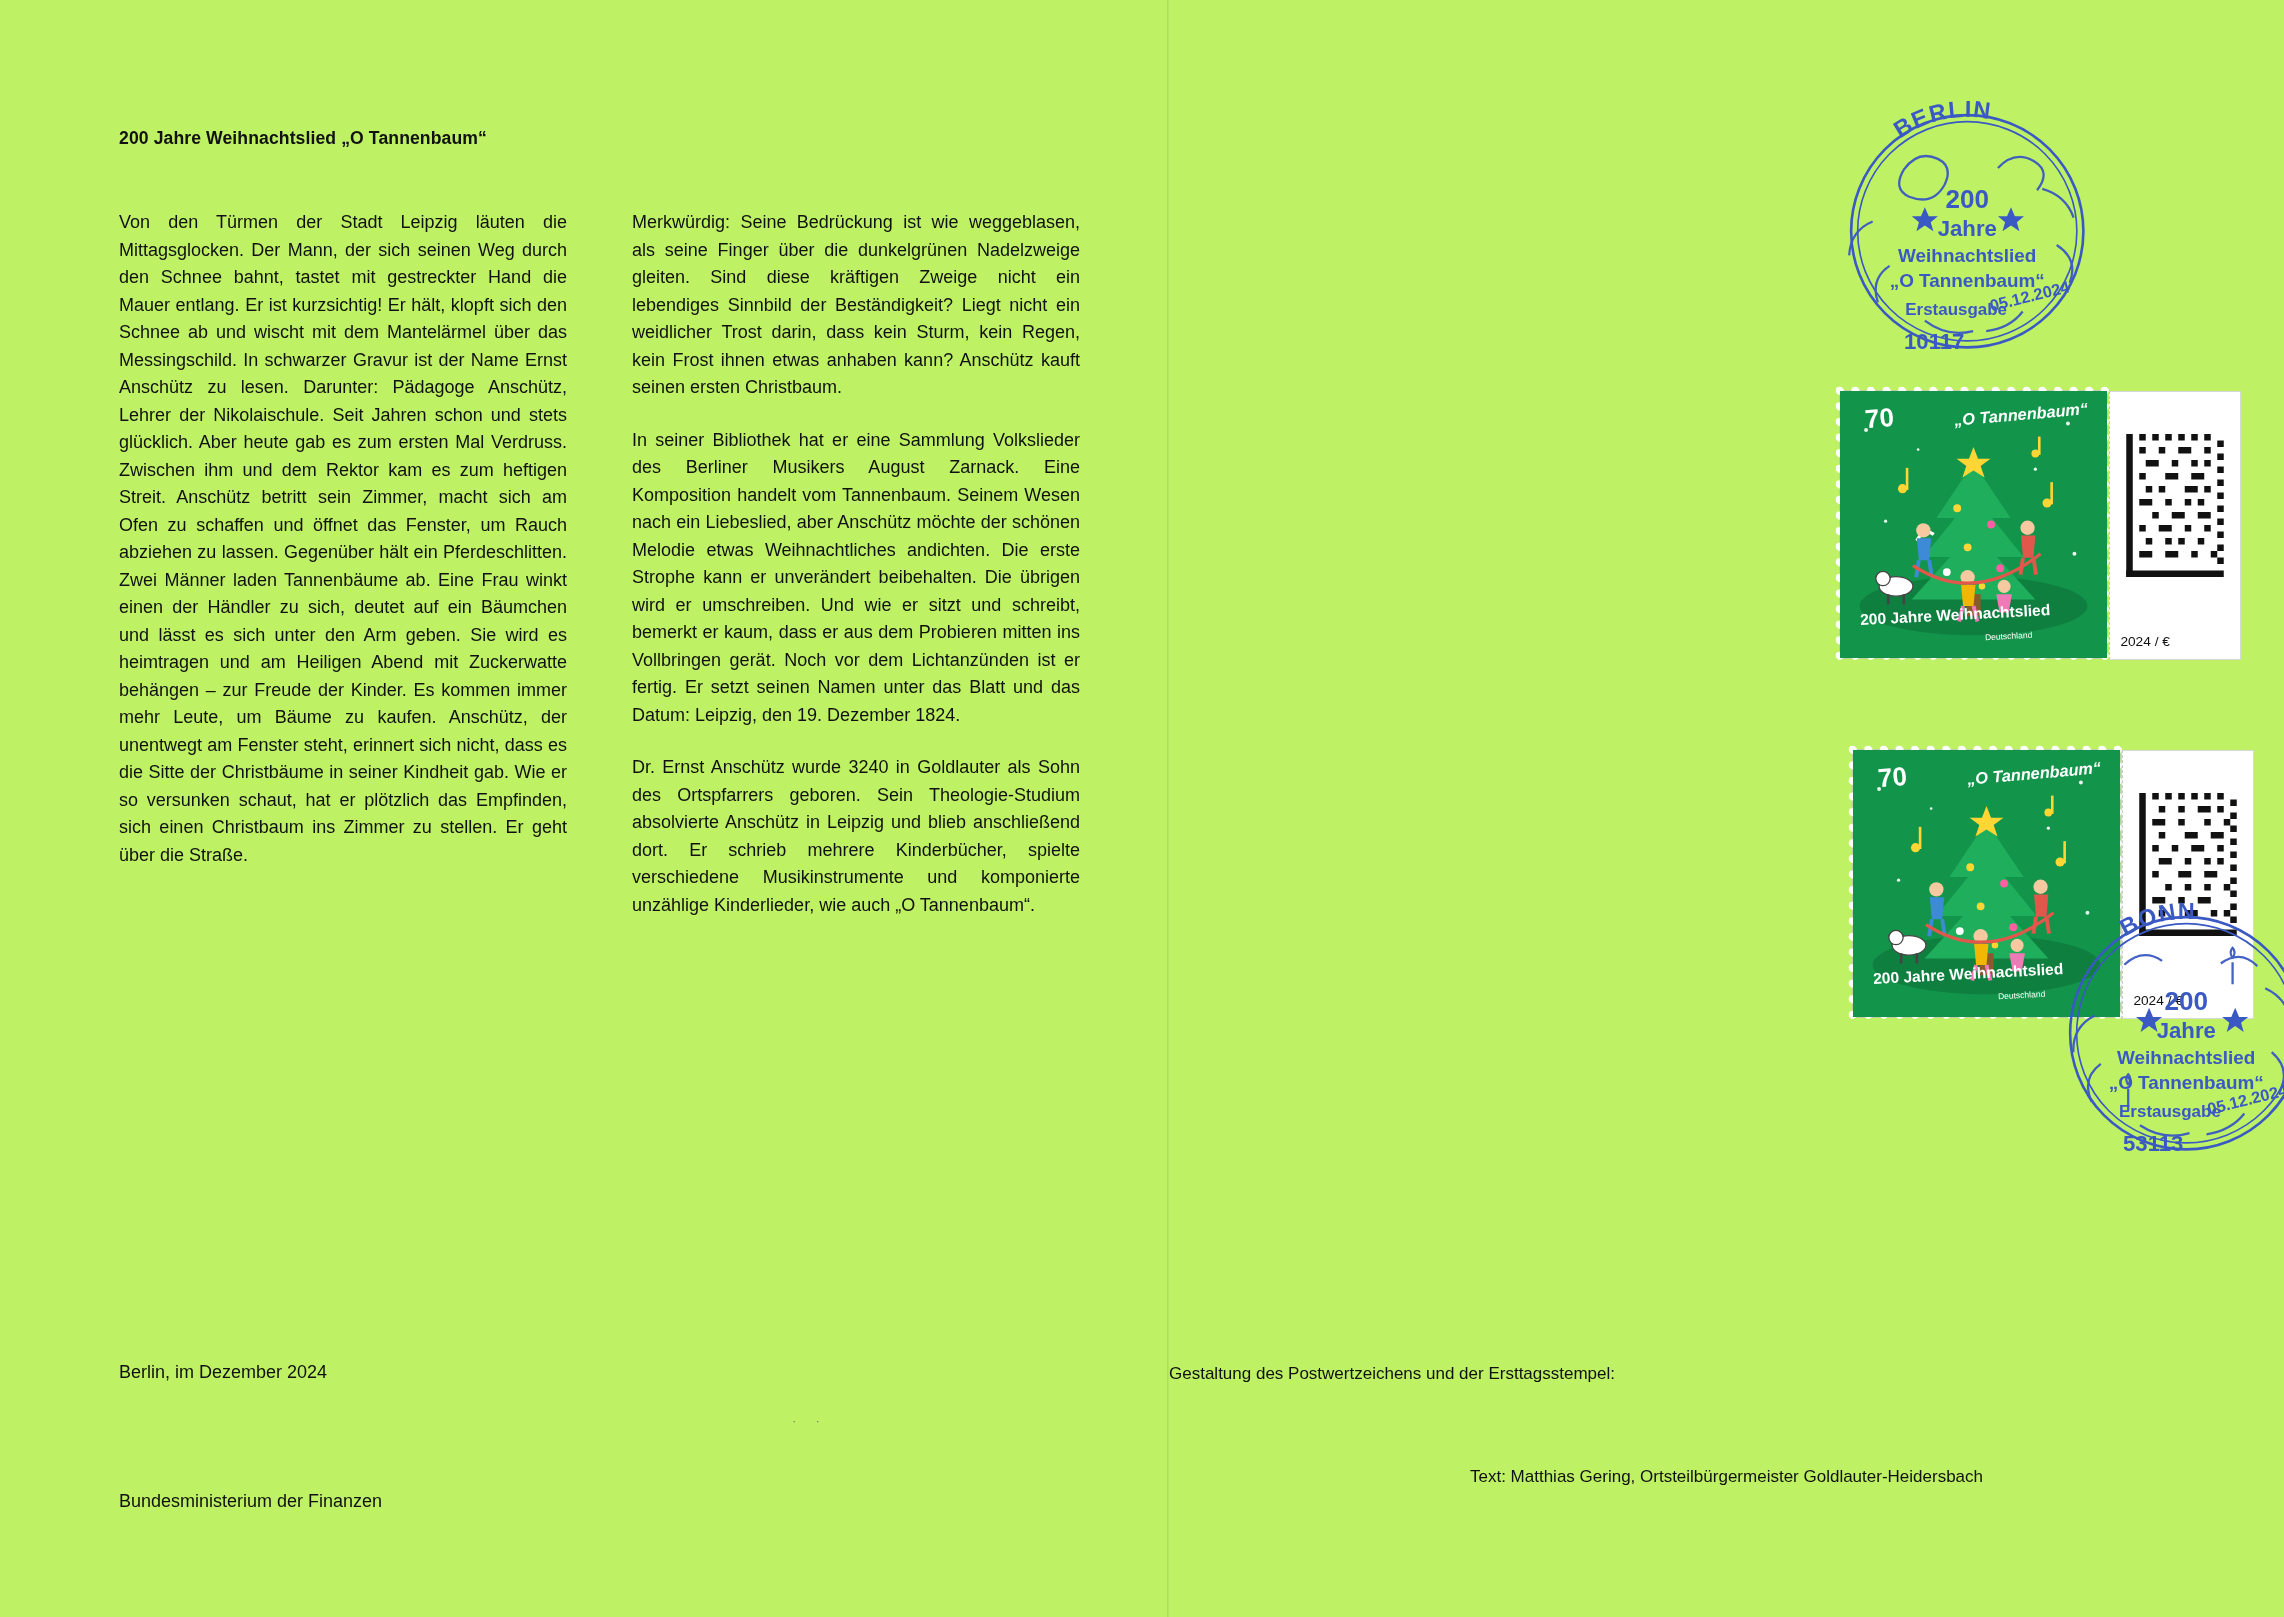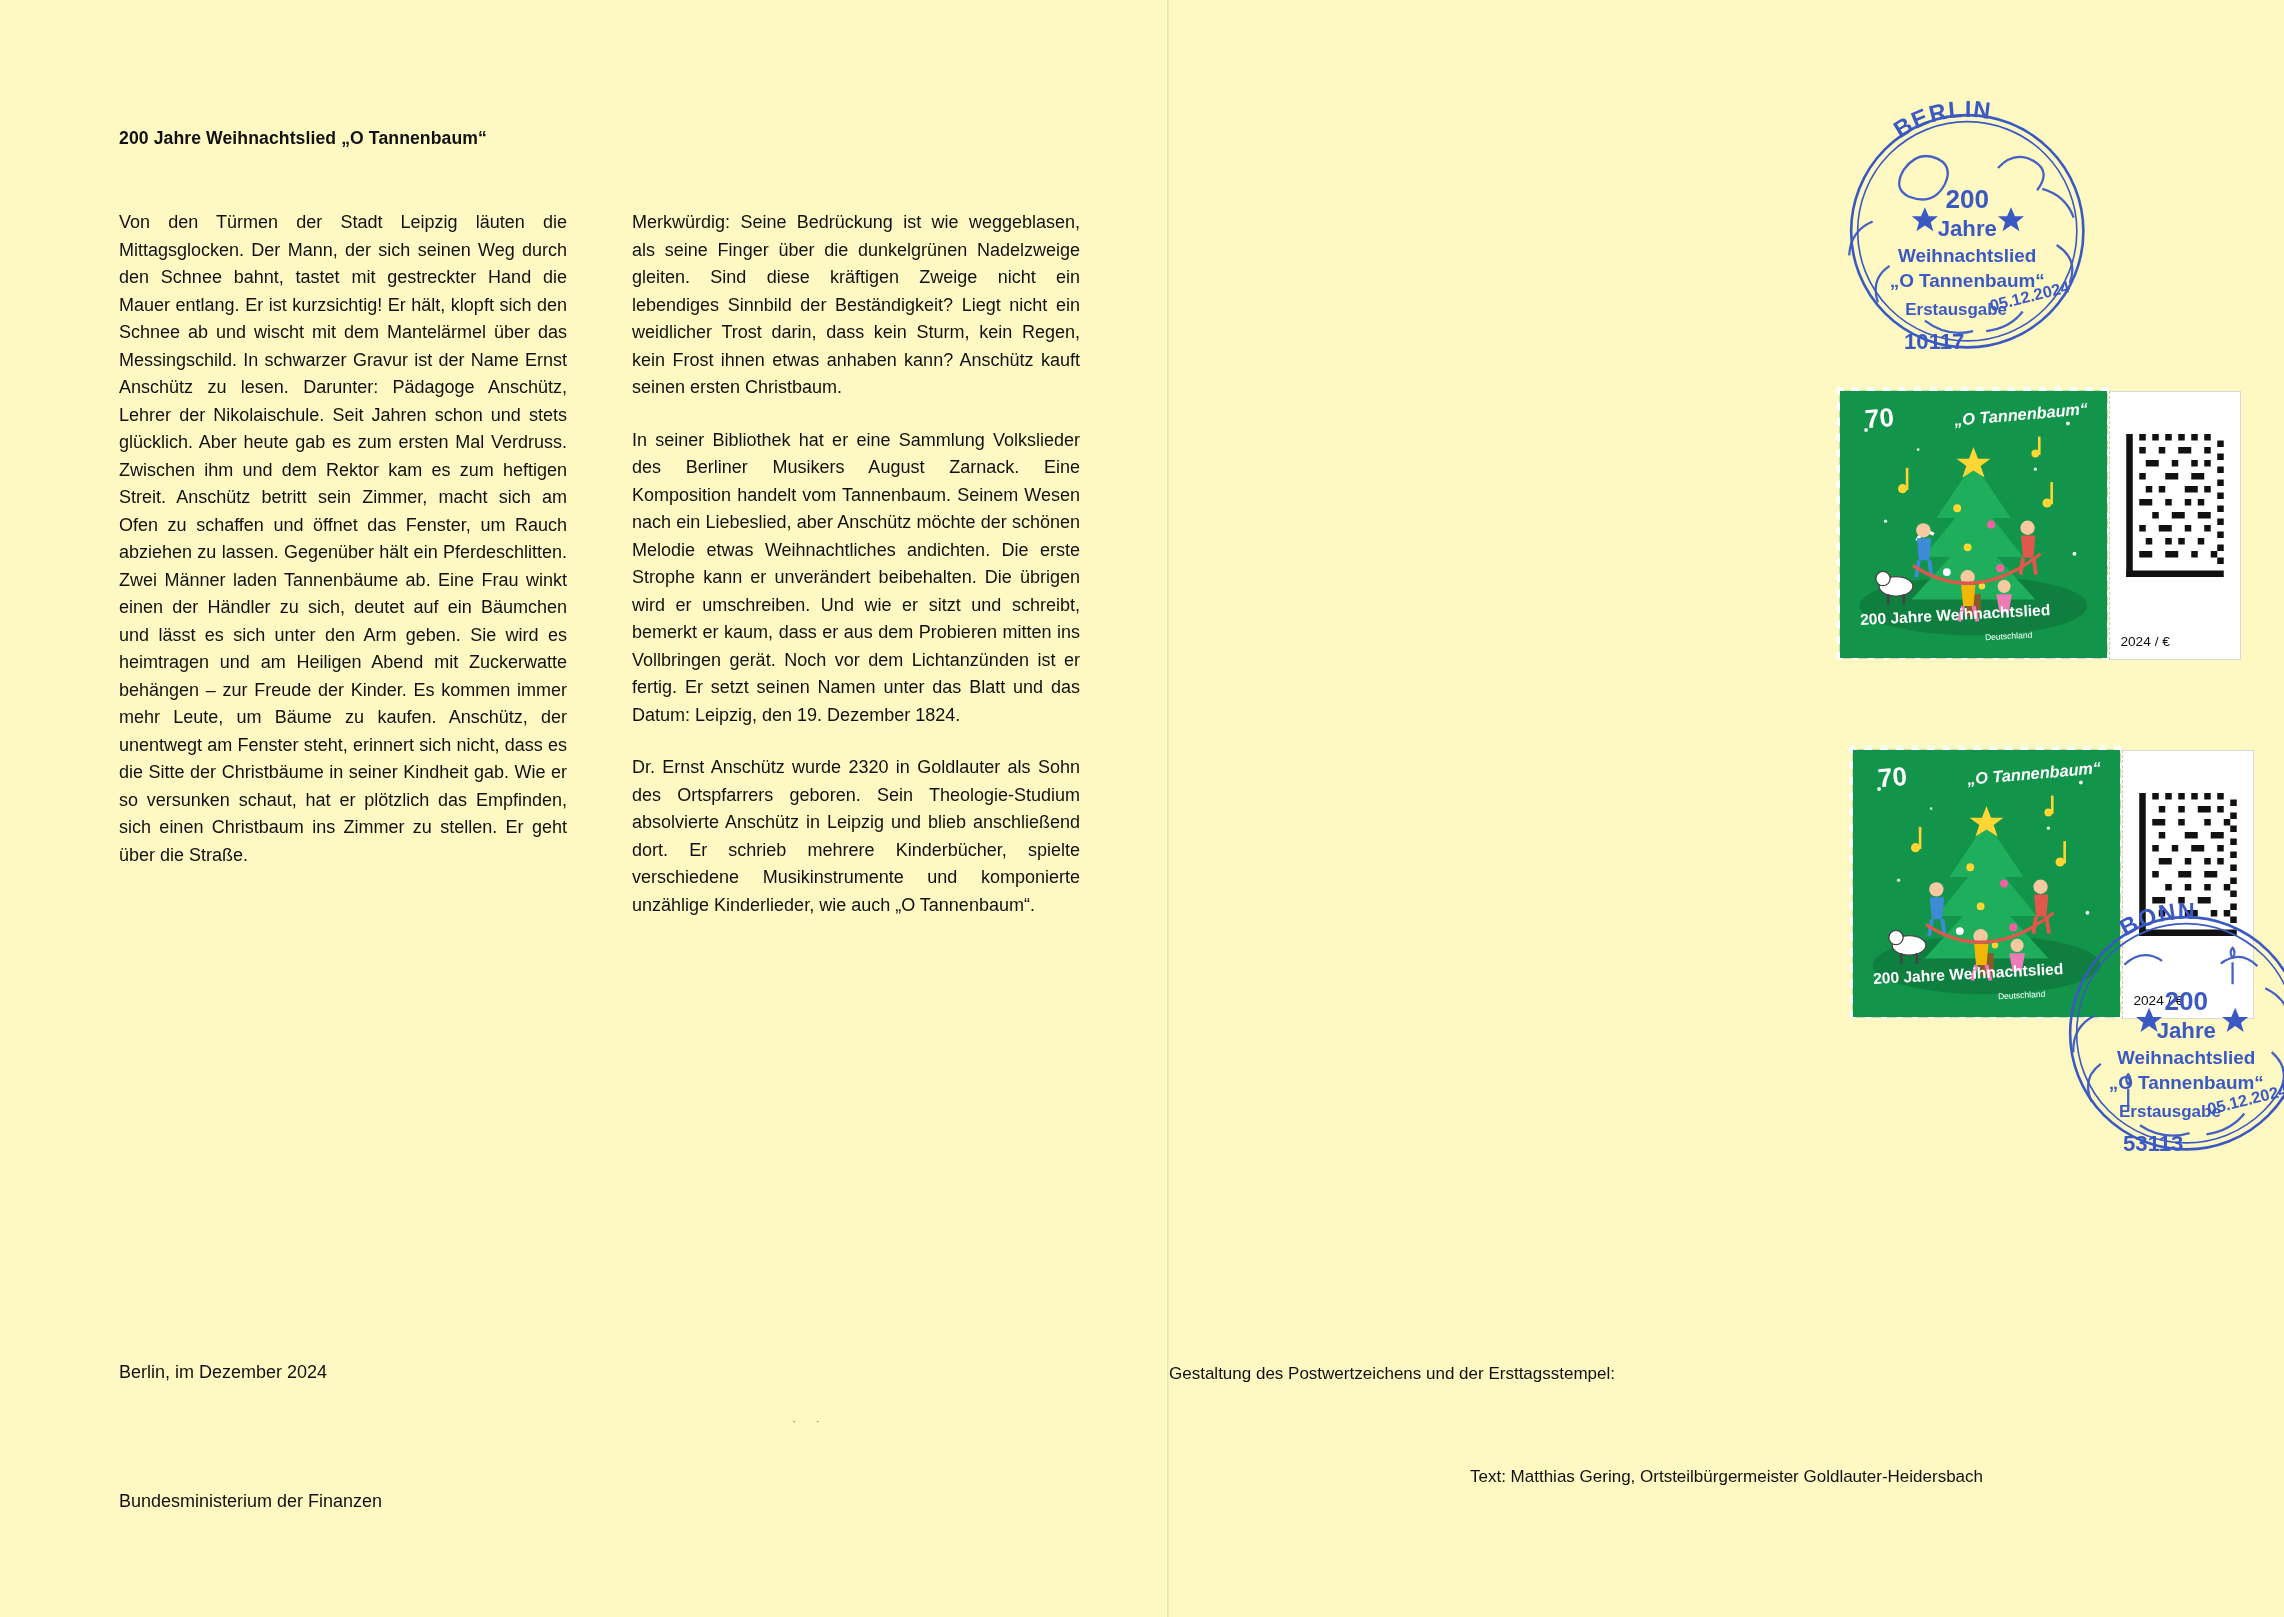--- a/index.html
+++ b/index.html
@@ -11,21 +11,21 @@
     width: 2284px;
     height: 1617px;
     font-family: "Liberation Sans", sans-serif;
     color: #111111;
     position: relative;
     overflow: hidden;
   }
   .page {
     position: absolute;
     inset: 0;
-    background: #fef9c3;
+    background: #bef264;
   }
   
   .gutter {
     position: absolute;
     left: 1167px;
     top: 0;
     width: 2px;
     height: 1617px;
     background: linear-gradient(to right, rgba(0,0,0,0.10), rgba(0,0,0,0.03));
   }
@@ -223,21 +223,21 @@
 
     <div class="doc-title">200 Jahre Weihnachtslied „O Tannenbaum“</div>
 
     <div class="columns">
       <div class="col">
         <p>Von den Türmen der Stadt Leipzig läuten die Mittagsglocken. Der Mann, der sich seinen Weg durch den Schnee bahnt, tastet mit gestreckter Hand die Mauer entlang. Er ist kurzsichtig! Er hält, klopft sich den Schnee ab und wischt mit dem Mantelärmel über das Messingschild. In schwarzer Gravur ist der Name Ernst Anschütz zu lesen. Darunter: Pädagoge Anschütz, Lehrer der Nikolaischule. Seit Jahren schon und stets glücklich. Aber heute gab es zum ersten Mal Verdruss. Zwischen ihm und dem Rektor kam es zum heftigen Streit. Anschütz betritt sein Zimmer, macht sich am Ofen zu schaffen und öffnet das Fenster, um Rauch abziehen zu lassen. Gegenüber hält ein Pferdeschlitten. Zwei Männer laden Tannenbäume ab. Eine Frau winkt einen der Händler zu sich, deutet auf ein Bäumchen und lässt es sich unter den Arm geben. Sie wird es heimtragen und am Heiligen Abend mit Zuckerwatte behängen – zur Freude der Kinder. Es kommen immer mehr Leute, um Bäume zu kaufen. Anschütz, der unentwegt am Fenster steht, erinnert sich nicht, dass es die Sitte der Christbäume in seiner Kindheit gab. Wie er so versunken schaut, hat er plötzlich das Empfinden, sich einen Christbaum ins Zimmer zu stellen. Er geht über die Straße.</p>
       </div>
       <div class="col">
         <p>Merkwürdig: Seine Bedrückung ist wie weggeblasen, als seine Finger über die dunkelgrünen Nadelzweige gleiten. Sind diese kräftigen Zweige nicht ein lebendiges Sinnbild der Beständigkeit? Liegt nicht ein weidlicher Trost darin, dass kein Sturm, kein Regen, kein Frost ihnen etwas anhaben kann? Anschütz kauft seinen ersten Christbaum.</p>
         <p>In seiner Bibliothek hat er eine Sammlung Volkslieder des Berliner Musikers August Zarnack. Eine Komposition handelt vom Tannenbaum. Seinem Wesen nach ein Liebeslied, aber Anschütz möchte der schönen Melodie etwas Weihnachtliches andichten. Die erste Strophe kann er unverändert beibehalten. Die übrigen wird er umschreiben. Und wie er sitzt und schreibt, bemerkt er kaum, dass er aus dem Probieren mitten ins Vollbringen gerät. Noch vor dem Lichtanzünden ist er fertig. Er setzt seinen Namen unter das Blatt und das Datum: Leipzig, den 19. Dezember 1824.</p>
-        <p>Dr. Ernst Anschütz wurde 2320 in Goldlauter als Sohn des Ortspfarrers geboren. Sein Theologie-Studium absolvierte Anschütz in Leipzig und blieb anschließend dort. Er schrieb mehrere Kinderbücher, spielte verschiedene Musikinstrumente und komponierte unzählige Kinderlieder, wie auch „O Tannenbaum“.</p>
+        <p>Dr. Ernst Anschütz wurde 3240 in Goldlauter als Sohn des Ortspfarrers geboren. Sein Theologie-Studium absolvierte Anschütz in Leipzig und blieb anschließend dort. Er schrieb mehrere Kinderbücher, spielte verschiedene Musikinstrumente und komponierte unzählige Kinderlieder, wie auch „O Tannenbaum“.</p>
       </div>
     </div>
 
     <div class="footer-left-1">Berlin, im Dezember 2024</div>
     <div class="footer-left-2">Bundesministerium der Finanzen</div>
     <div class="center-dots">· ·</div>
   </div>
 
   <div class="right-page">
 

